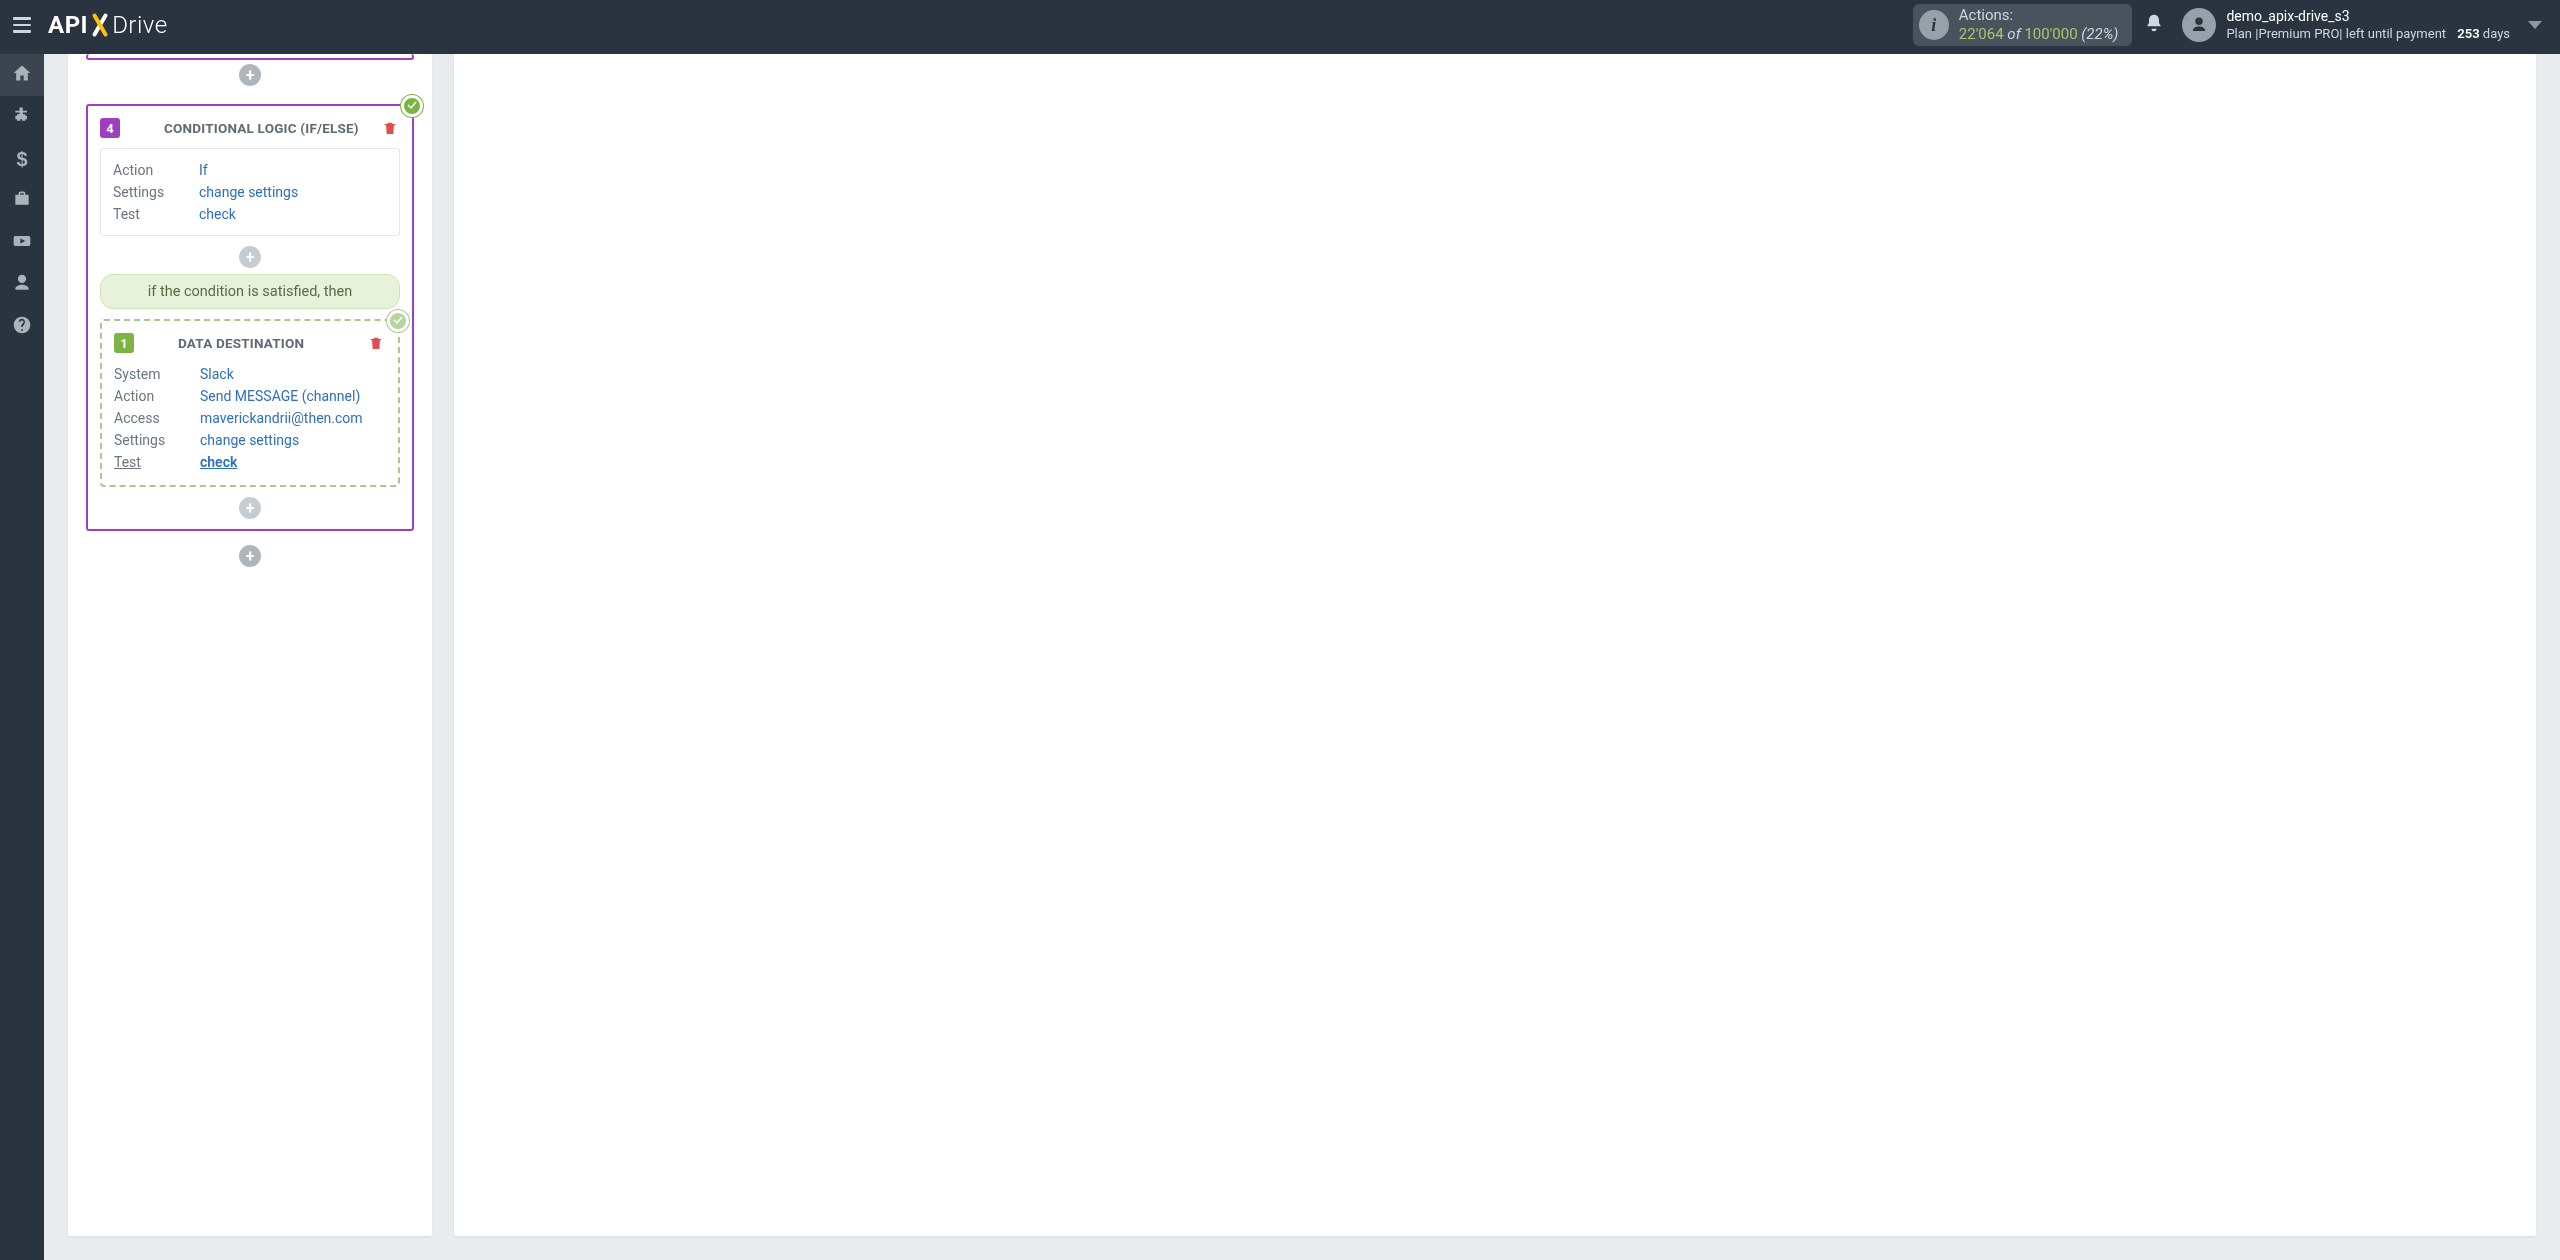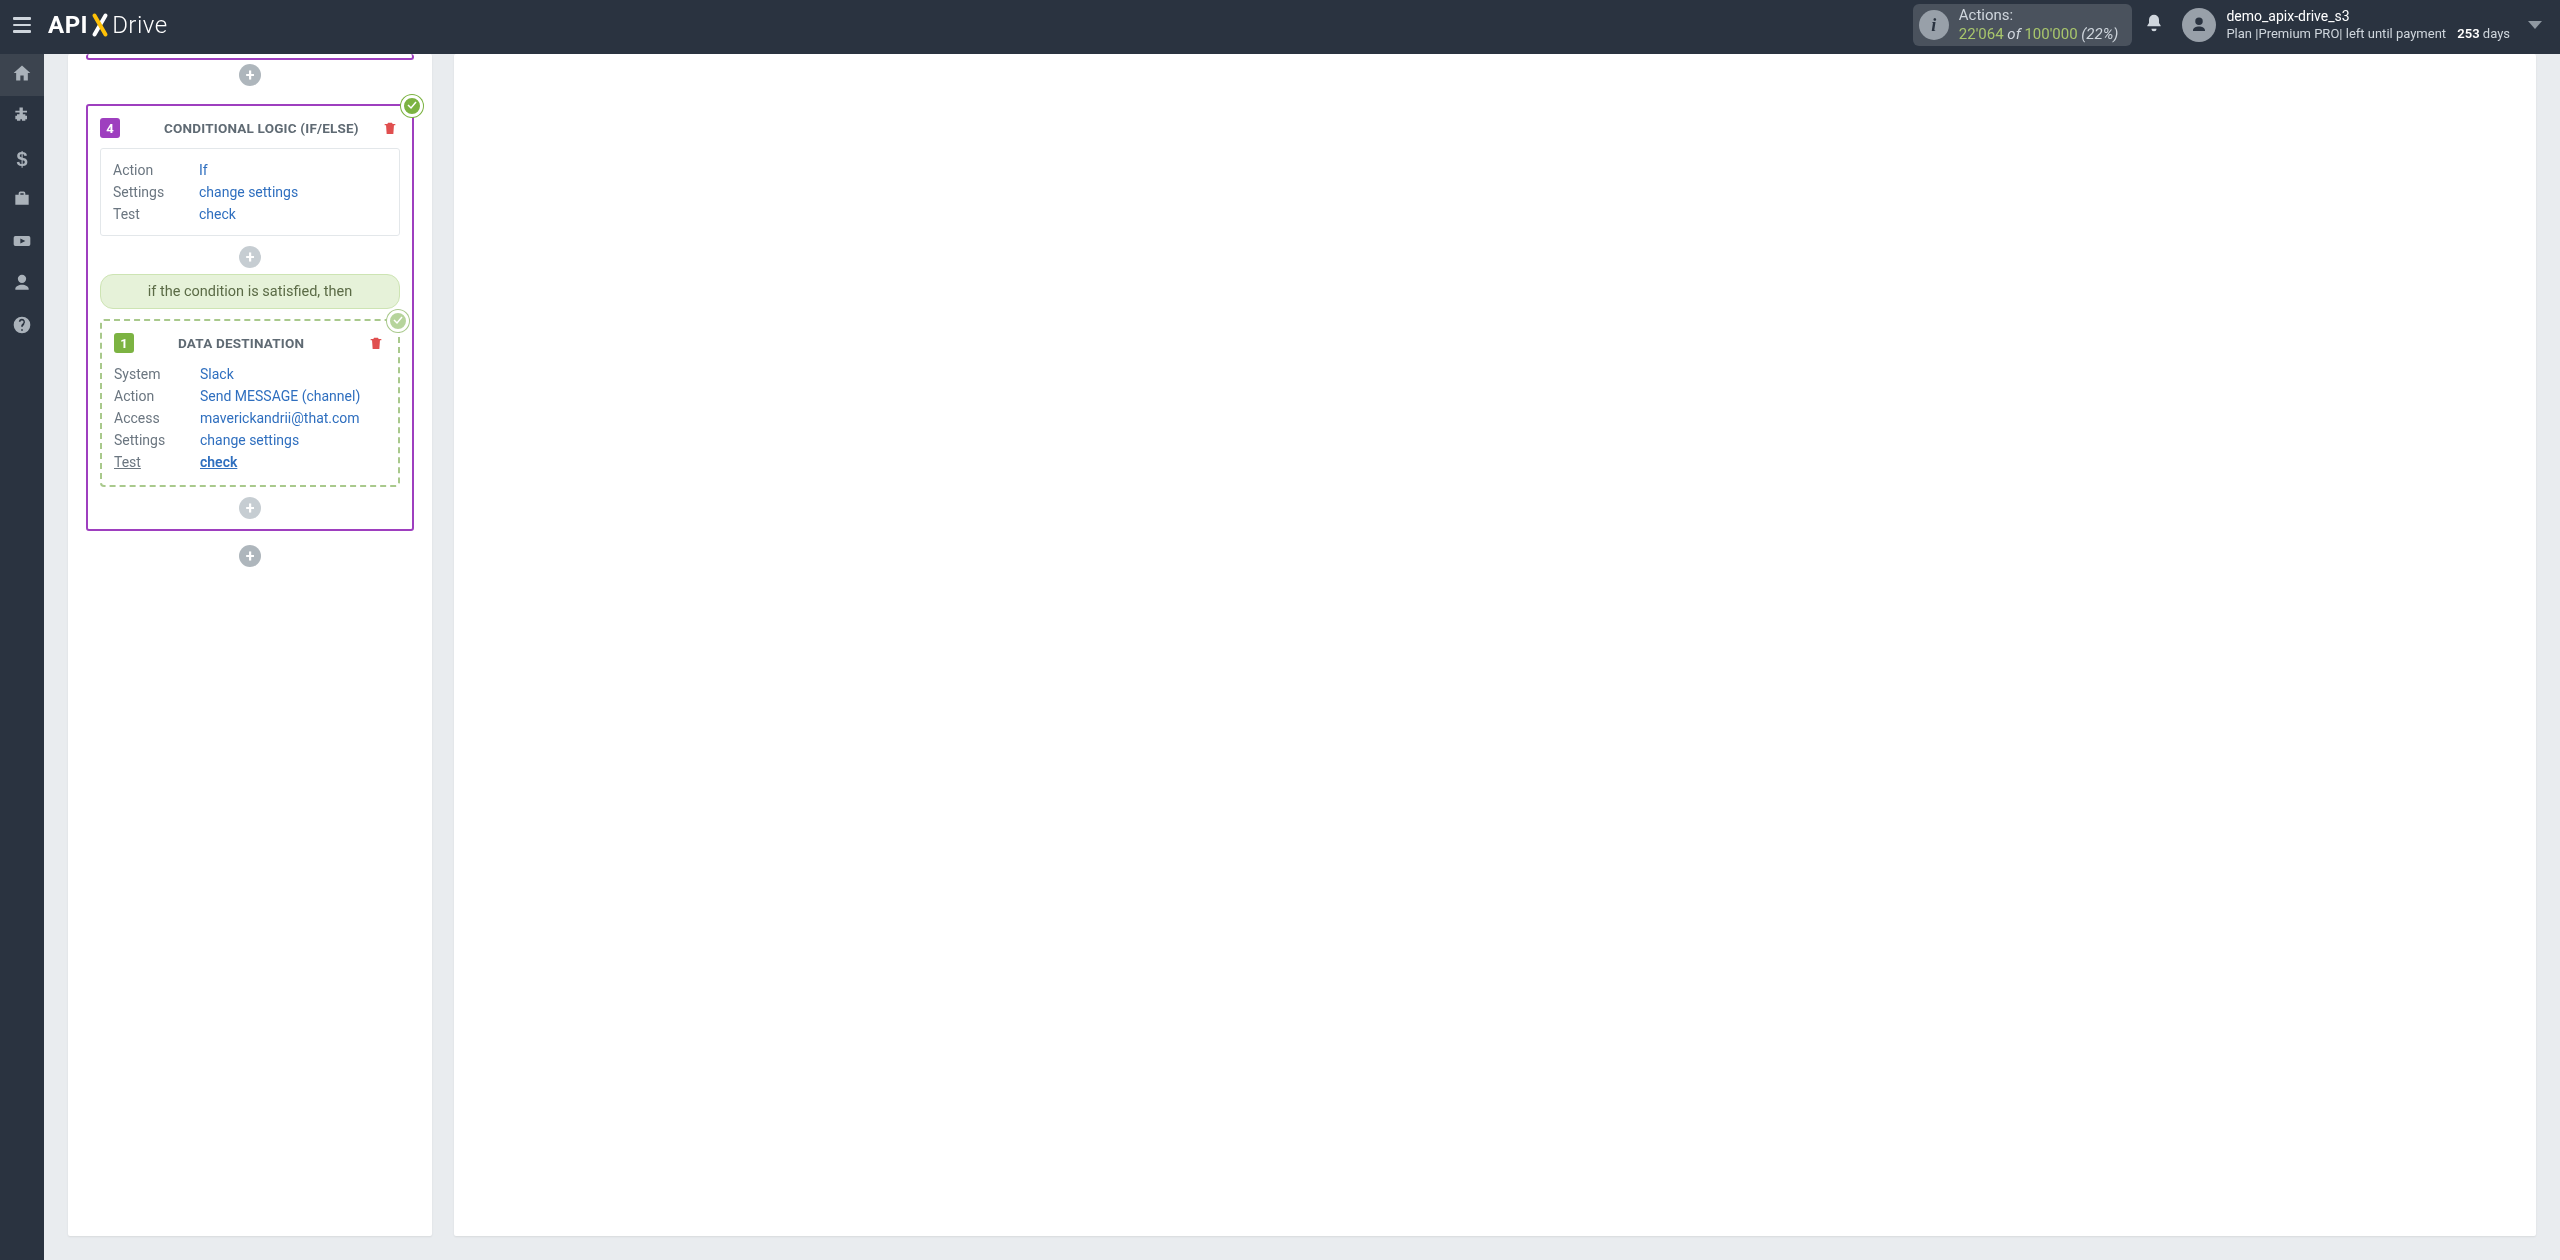--- a/index.html
+++ b/index.html
@@ -355,21 +355,21 @@
             <div class="kv-row">
               <span class="k">System</span>
               <span class="v">Slack</span>
             </div>
             <div class="kv-row">
               <span class="k">Action</span>
               <span class="v">Send MESSAGE (channel)</span>
             </div>
             <div class="kv-row">
               <span class="k">Access</span>
-              <span class="v clip">maverickandrii@that.com</span>
+              <span class="v clip">maverickandrii@then.com</span>
             </div>
             <div class="kv-row">
               <span class="k">Settings</span>
               <span class="v">change settings</span>
             </div>
             <div class="kv-row hl">
               <span class="k">Test</span>
               <span class="v">check</span>
             </div>
           </div>

